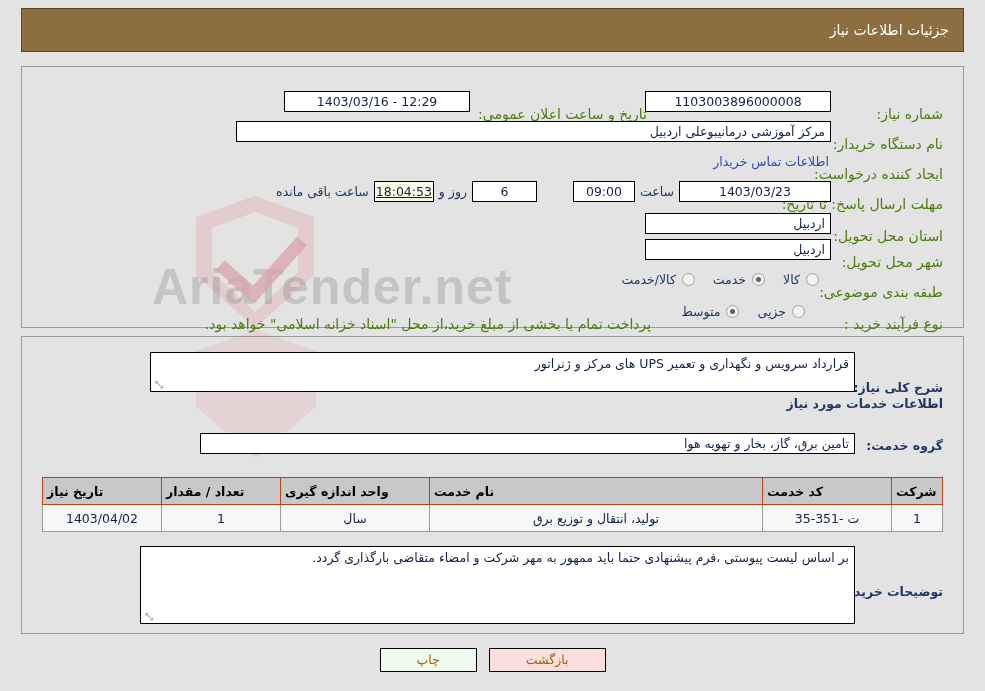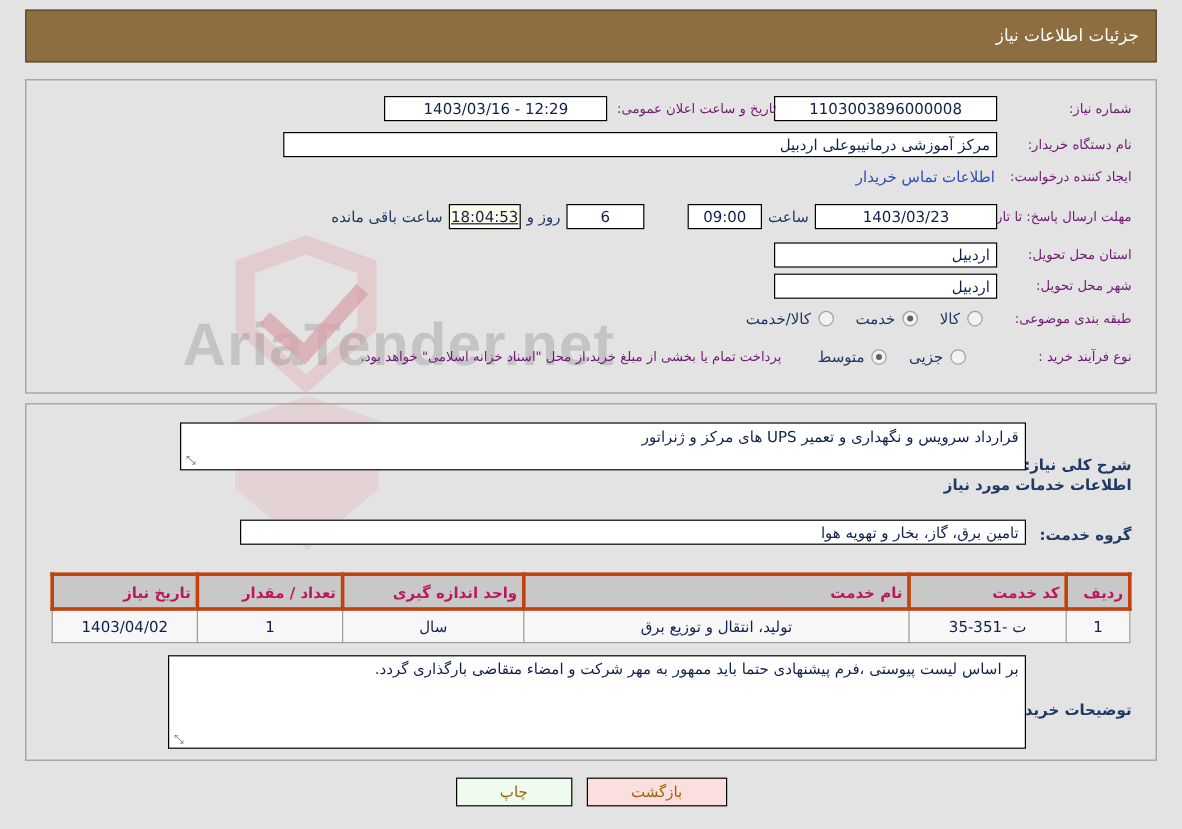--- a/index.html
+++ b/index.html
@@ -108,24 +108,25 @@
   .panel-mid    { top: 336px; right: 21px; left: 21px; height: 298px; }
 
   
   .frow {
     position: absolute;
     display: flex;
     align-items: center;
     z-index: 12;
   }
   .flabel {
-    color: #701a75;
-    font-size: 11px;
+    color: #4d7c0f;
+    font-size: 14px;
     white-space: nowrap;
     line-height: 15px;
+    margin-top: 27px;
   }
   .fbox {
     border: 1px solid #000000;
     background: #ffffff;
     box-sizing: border-box;
     height: 21px;
     display: flex;
     align-items: center;
     font-size: 12.5px;
     color: #10224a;
@@ -231,26 +232,26 @@
     z-index: 12;
   }
   table.grid {
     width: 100%;
     border-collapse: collapse;
     font-size: 12.5px;
     direction: rtl;
   }
   table.grid th {
     background: #c8c8c8;
-    border: 3px solid #c2410c;
-    color: #be185d;
+    border: 1px solid #c2410c;
+    color: #000000;
     font-weight: bold;
     height: 26px;
     padding: 0 4px;
-    text-align: right;
+    text-align: left;
     white-space: nowrap;
   }
   table.grid td {
     background: #f7f7f7;
     border: 1px solid #9c9c9c;
     color: #10224a;
     height: 26px;
     padding: 0 4px;
     text-align: center;
     white-space: nowrap;
@@ -371,21 +372,21 @@
 
 <span class="bold-label" style="position:absolute; top:438px; right:42px; z-index:12;">گروه خدمت:</span>
 <div class="frow" style="top:433px; right:130px;">
   <div class="fbox right" style="width:655px;">تامین برق، گاز، بخار و تهویه هوا</div>
 </div>
 
 <div class="tbl-wrap">
   <table class="grid">
     <thead>
       <tr>
-        <th style="width:42px;">ردیف</th>
+        <th style="width:42px;">شرکت</th>
         <th style="width:120px;">کد خدمت</th>
         <th>نام خدمت</th>
         <th style="width:140px;">واحد اندازه گیری</th>
         <th style="width:110px;">تعداد / مقدار</th>
         <th style="width:110px;">تاریخ نیاز</th>
       </tr>
     </thead>
     <tbody>
       <tr>
         <td>1</td>

